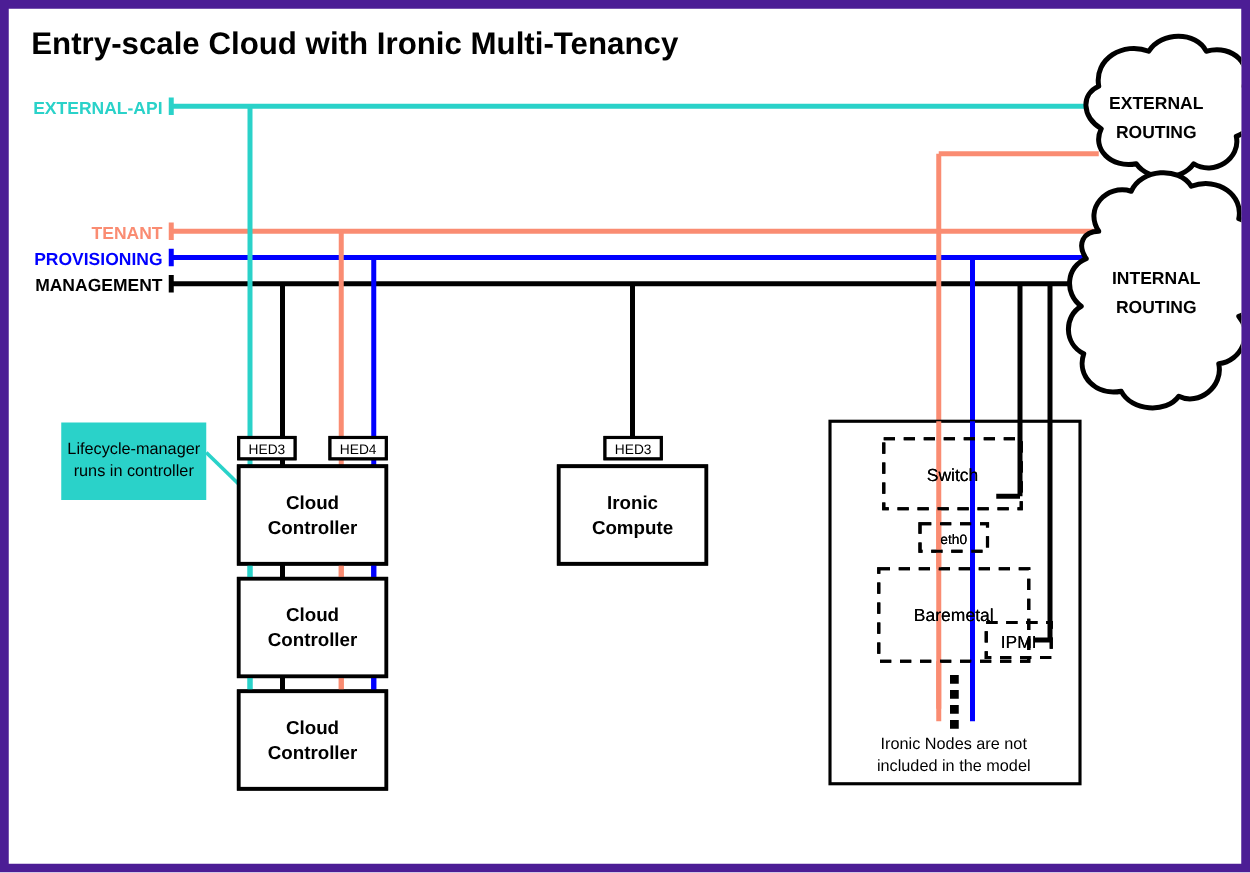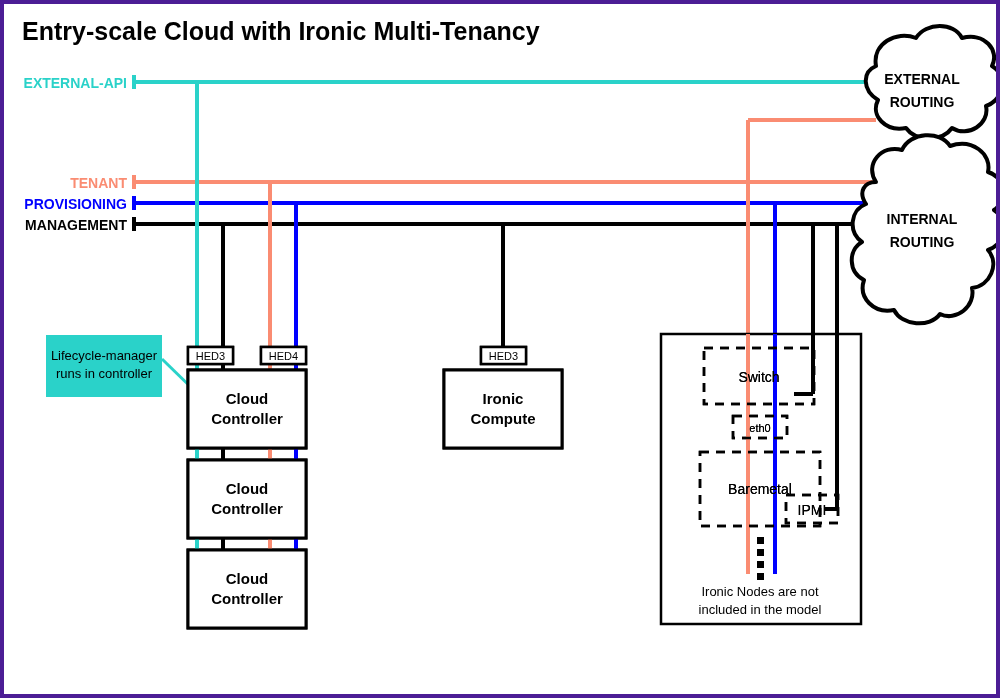--- a/index.html
+++ b/index.html
@@ -6,21 +6,21 @@
     margin: 0;
     padding: 0;
     background: #ffffff;
   }
   #page {
     position: relative;
     width: 1000px;
     height: 698px;
     background: #ffffff;
     box-sizing: border-box;
-    border: 4px solid #4c1d95;
+    border: 7px solid #4c1d95;
     overflow: hidden;
     font-family: "Liberation Sans", sans-serif;
   }
   svg.diagram {
     position: absolute;
     left: 0;
     top: 0;
     width: 1000px;
     height: 698px;
     display: block;

